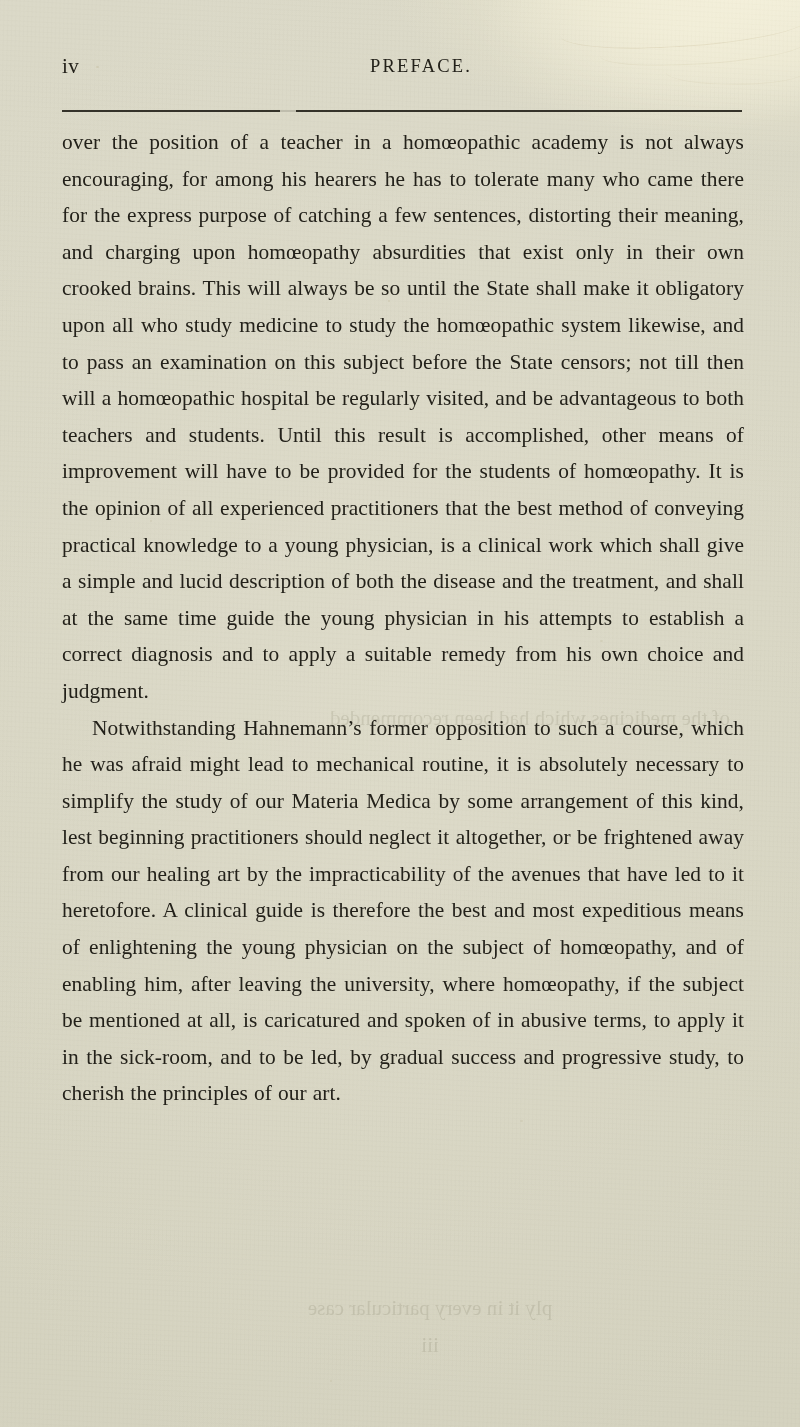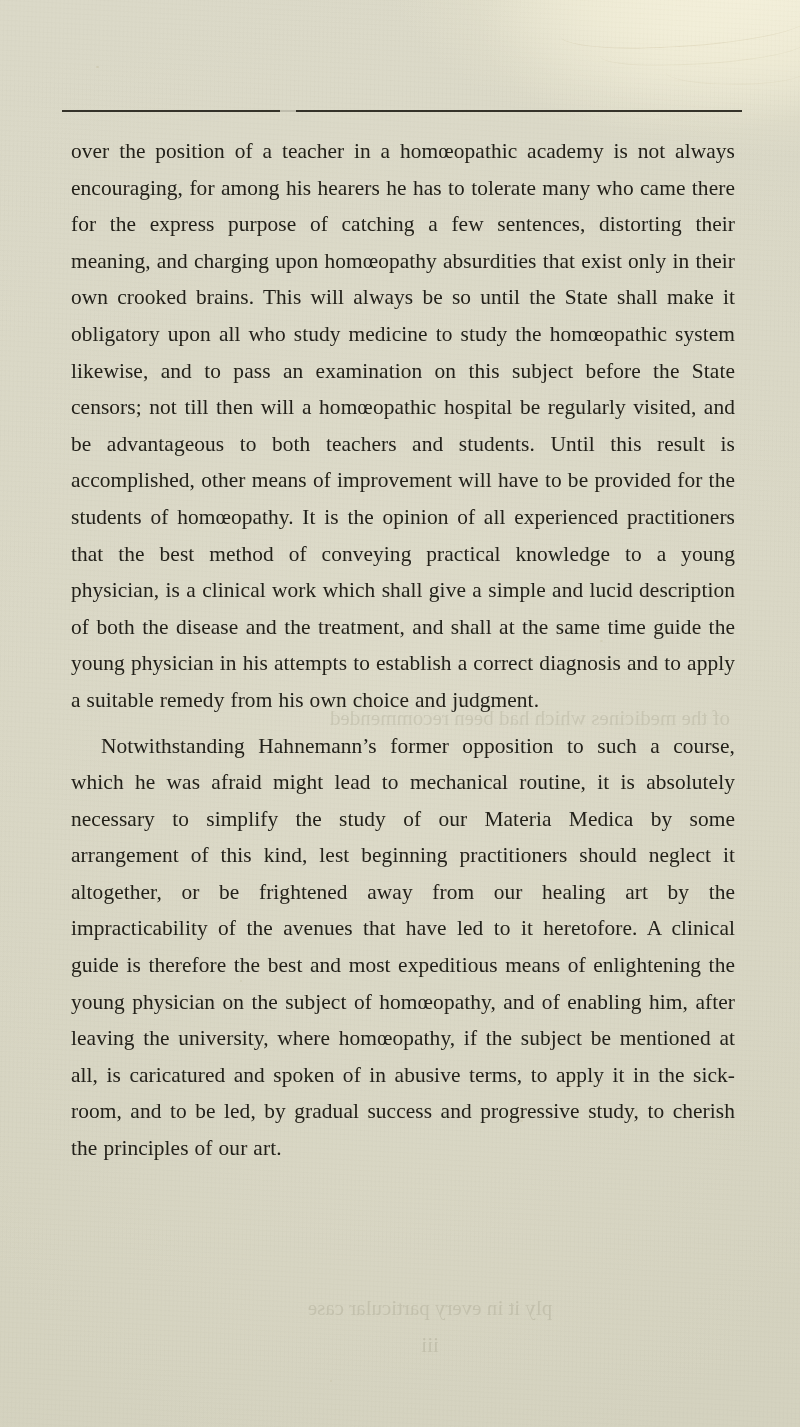--- a/index.html
+++ b/index.html
@@ -142,21 +142,21 @@
     width: 682px;
     font-size: 21.4px;
     line-height: 36.6px;
     color: #23211a;
     text-align: justify;
     text-align-last: left;
     letter-spacing: 0.08px;
     word-spacing: 0.6px;
   }
   .body-text p {
-    margin: 9px;
+    margin: 0;
     text-indent: 0;
   }
   .body-text p.indent {
     text-indent: 30px;
   }
 
   
   .showthrough {
     position: absolute;
     left: 70px;
@@ -210,20 +210,24 @@
   <div class="speck" style="left:150px; top:520px; width:2px; height:2px; opacity:.24;"></div>
   <div class="speck" style="left:600px; top:640px; width:3px; height:2px; opacity:.20;"></div>
   <div class="speck" style="left:240px; top:980px; width:2px; height:2px; opacity:.25;"></div>
   <div class="speck" style="left:520px; top:1120px; width:3px; height:2px; opacity:.20;"></div>
   <div class="speck" style="left:330px; top:1380px; width:2px; height:2px; opacity:.22;"></div>
 
   <div class="showthrough">of the medicines which had been recommended</div>
   <div class="showthrough-lower">ply it in every particular case
 iii</div>
 
+  <div class="header">
+    <span class="folio">iv</span>
+    <span class="running-title">PREFACE.</span>
+  </div>
 
   <div class="rule"></div>
 
   <div class="body-text">
     <p>over the position of a teacher in a homœopathic academy is not always encouraging, for among his hearers he has to tolerate many who came there for the express purpose of catching a few sentences, distorting their meaning, and charging upon homœopathy absurdities that exist only in their own crooked brains. This will always be so until the State shall make it obligatory upon all who study medicine to study the homœopathic system likewise, and to pass an examination on this subject before the State censors; not till then will a homœopathic hospital be regularly visited, and be advantageous to both teachers and students. Until this result is accomplished, other means of improvement will have to be provided for the students of homœopathy. It is the opinion of all experienced practitioners that the best method of conveying practical knowledge to a young physician, is a clinical work which shall give a simple and lucid description of both the disease and the treatment, and shall at the same time guide the young physician in his attempts to establish a correct diagnosis and to apply a suitable remedy from his own choice and judgment.</p>
     <p class="indent">Notwithstanding Hahnemann’s former opposition to such a course, which he was afraid might lead to mechanical routine, it is absolutely necessary to simplify the study of our Materia Medica by some arrangement of this kind, lest beginning practitioners should neglect it altogether, or be frightened away from our healing art by the impracticability of the avenues that have led to it heretofore. A clinical guide is therefore the best and most expeditious means of enlightening the young physician on the subject of homœopathy, and of enabling him, after leaving the university, where homœopathy, if the subject be mentioned at all, is caricatured and spoken of in abusive terms, to apply it in the sick-room, and to be led, by gradual success and progressive study, to cherish the principles of our art.</p>
   </div>
 </div>
 
 </body></html>

